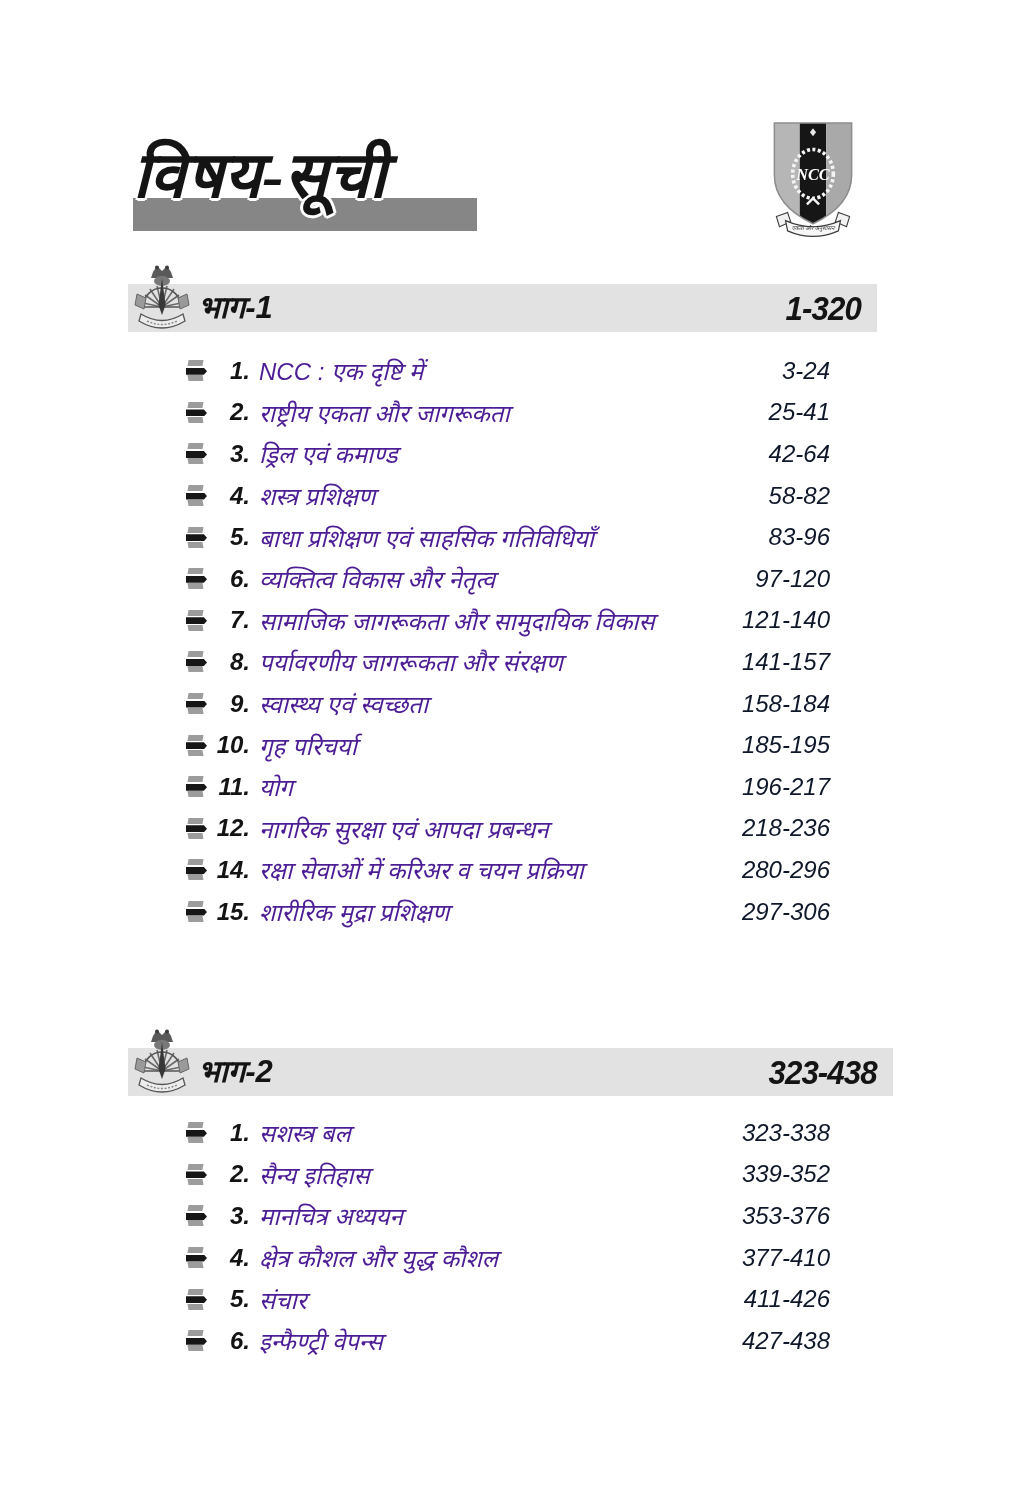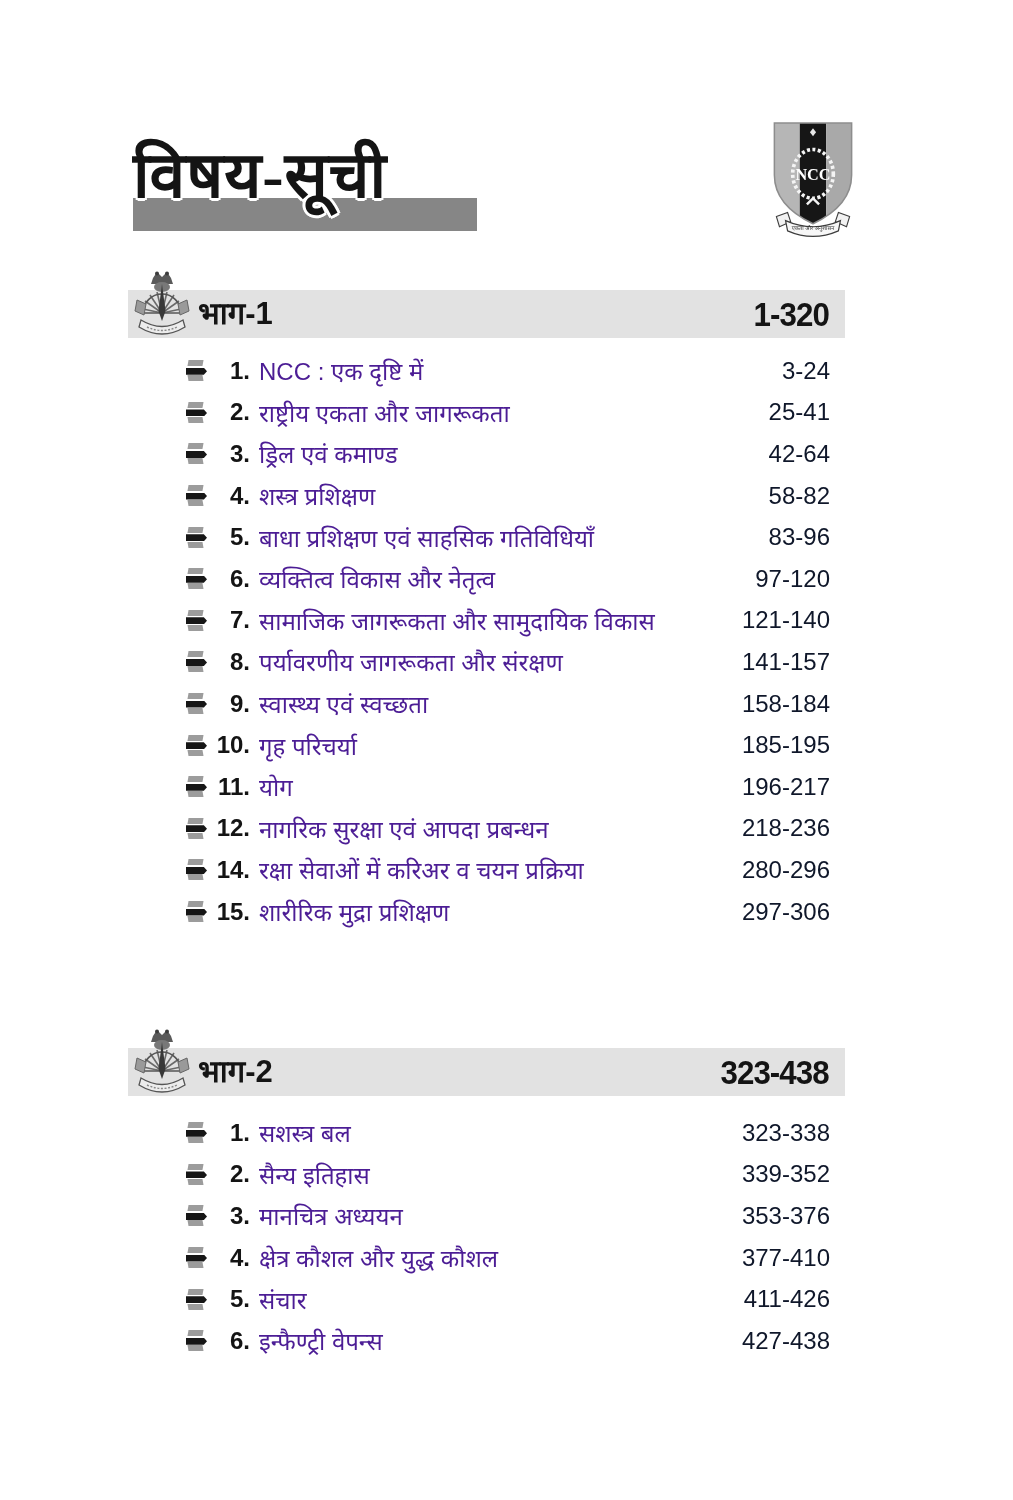--- a/index.html
+++ b/index.html
@@ -1,17 +1,17 @@
 <!DOCTYPE html>
 <html><head>
 <meta charset="utf-8">
 <style>
   html,body{margin:0;padding:0;background:#fff;}
   .page{position:relative;width:1013px;height:1488px;background:#fff;overflow:hidden;
-        font-family:"Liberation Sans",sans-serif;color:#111;}
+        font-family:"Liberation Sans",sans-serif;color:#111;font-style:italic;}
 
   
   .title-block{position:absolute;left:133px;top:126px;width:360px;height:110px;}
   .title-bar{position:absolute;left:0;top:72px;width:344px;height:33px;background:#868686;z-index:0;}
   .page-title{position:relative;z-index:1;margin:0;font-family:"Liberation Serif",serif;
       font-size:64px;font-weight:700;line-height:100px;color:#141414;letter-spacing:1px;
       text-shadow:3px 0 0 #fff,-3px 0 0 #fff,0 3px 0 #fff,0 -3px 0 #fff,
                   2px 2px 0 #fff,-2px 2px 0 #fff,2px -2px 0 #fff,-2px -2px 0 #fff;}
 
   
@@ -67,21 +67,21 @@
       <ellipse cx="46" cy="55" rx="20" ry="24" fill="none" stroke="#f4f4f4" stroke-width="3.6" stroke-dasharray="3 2.4"></ellipse>
       <path d="M46,79 l-6,6 M46,79 l6,6" stroke="#f4f4f4" stroke-width="2.4" fill="none"></path>
       <text x="46" y="61" text-anchor="middle" font-family="Liberation Serif, serif" font-weight="bold" font-size="16" fill="#ffffff">NCC</text>
       <path d="M10,97 l11,-4 3,9 -11,5 Z" fill="#f2f2f2" stroke="#3d3d3d" stroke-width="1.1"></path>
       <path d="M82,97 l-11,-4 -3,9 11,5 Z" fill="#f2f2f2" stroke="#3d3d3d" stroke-width="1.1"></path>
       <path d="M19,101 Q46,113 73,101 L71,111 Q46,122 21,111 Z" fill="#f7f7f7" stroke="#3d3d3d" stroke-width="1.2"></path>
       <text x="46" y="110" text-anchor="middle" font-size="5.5" fill="#333">एकता और अनुशासन</text>
     </svg>
   </div>
 
-  <div class="sec-bar" style="top:290px;">
+  <div class="sec-bar" style="top:284px;padding-left:32px;">
     <svg class="crest" viewBox="0 0 58 68">
       <path d="M20,7 l4,-6 5,5 5,-5 4,6 2,6 H18 Z" fill="#5a5a5a"></path>
       <circle cx="24" cy="2.5" r="2" fill="#3c3c3c"></circle>
         <circle cx="34" cy="2.5" r="2" fill="#3c3c3c"></circle>
       <ellipse cx="29" cy="16" rx="8" ry="5" fill="#787878"></ellipse>
       <g stroke="#6a6a6a" stroke-width="1.6">
         <path d="M29,42 L10,38"></path>
           <path d="M29,42 L12,30"></path>
           <path d="M29,42 L17,24"></path>
         <path d="M29,42 L24,21"></path>
@@ -209,21 +209,21 @@
     <div class="row">
         <span class="bullet">
           <i></i>
         </span>
         <span class="num">15.</span>
         <span class="ttl">शारीरिक मुद्रा प्रशिक्षण</span>
         <span class="pg">297-306</span>
       </div>
   </div>
 
-  <div class="sec-bar" style="top:1048px;">
+  <div class="sec-bar" style="top:1048px;padding-left:48px;">
     <svg class="crest" viewBox="0 0 58 68">
       <path d="M20,7 l4,-6 5,5 5,-5 4,6 2,6 H18 Z" fill="#5a5a5a"></path>
       <circle cx="24" cy="2.5" r="2" fill="#3c3c3c"></circle>
         <circle cx="34" cy="2.5" r="2" fill="#3c3c3c"></circle>
       <ellipse cx="29" cy="16" rx="8" ry="5" fill="#787878"></ellipse>
       <g stroke="#6a6a6a" stroke-width="1.6">
         <path d="M29,42 L10,38"></path>
           <path d="M29,42 L12,30"></path>
           <path d="M29,42 L17,24"></path>
         <path d="M29,42 L24,21"></path>

